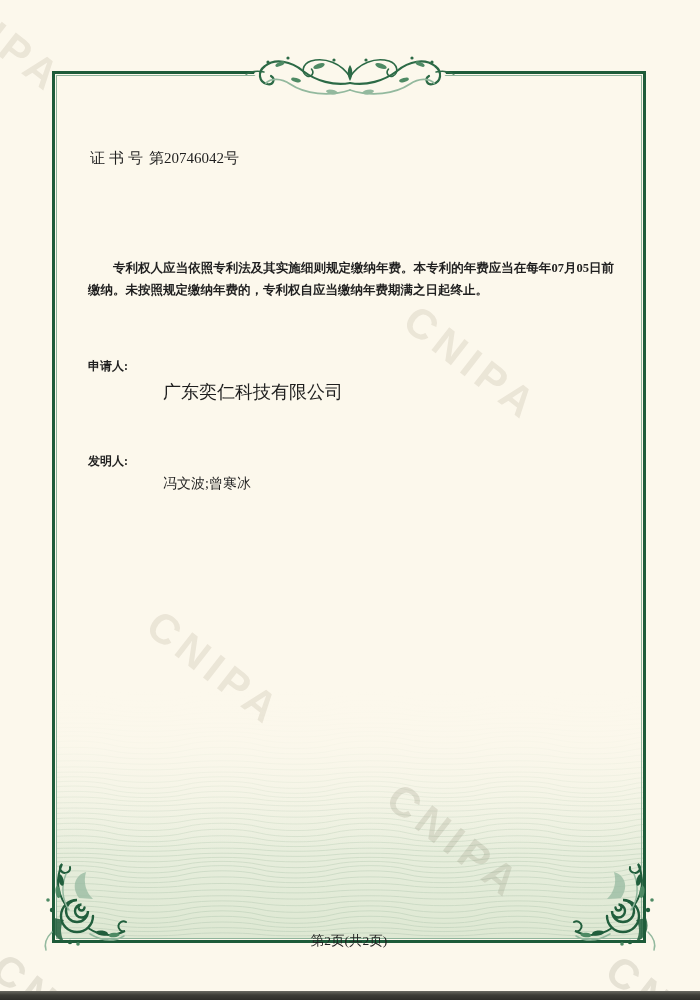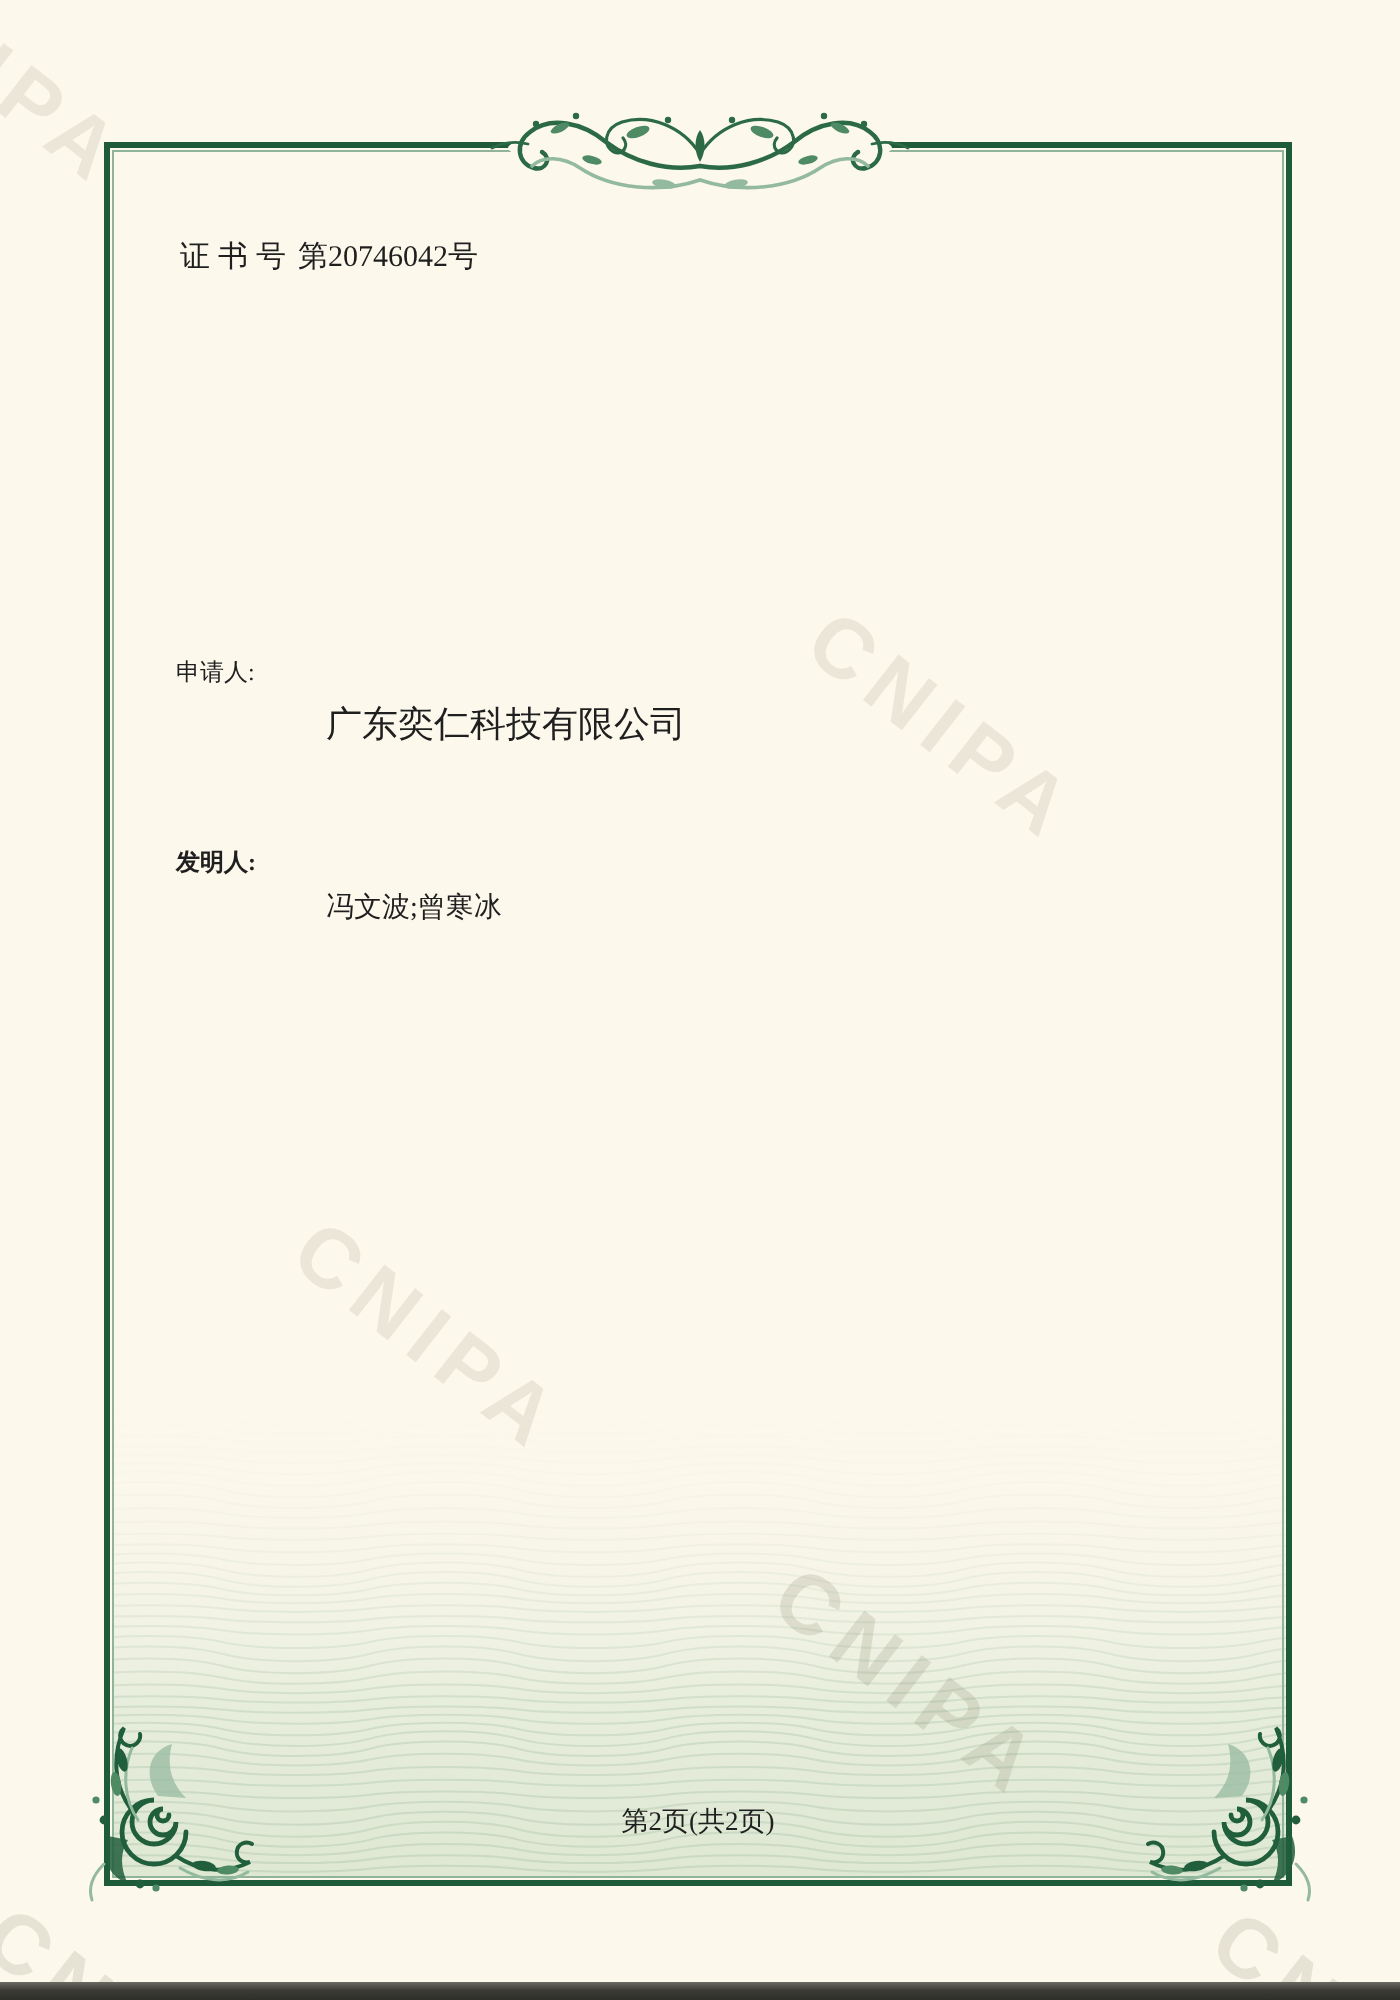--- a/index.html
+++ b/index.html
@@ -38,30 +38,30 @@
     color:rgba(124,112,74,0.13);
     transform:rotate(38deg); transform-origin:left top; white-space:nowrap;
   }
   .wm1{ left:-52px; top:-32px; }
   .wm2{ left:424px; top:296px; }
   .wm3{ left:167px; top:601px; }
   .wm4{ left:407px; top:774px; color:rgba(110,104,82,0.16); }
   .wm5{ left:12px;  top:944px; color:rgba(110,104,82,0.15); }
   .wm6{ left:626px; top:946px; color:rgba(110,104,82,0.15); }
   
-  .txt{ position:absolute; z-index:5; }
+  .txt{ position:absolute; z-index:5;margin-top:30px; }
   .cert-no{ left:90px; top:119px; font-size:15px; }
   .cert-no .lbl{ letter-spacing:4px; margin-right:2px; }
   .body-para{
     left:88px; top:227px; width:526px;
     font-size:12.5px; font-weight:bold; line-height:22px;
     text-align:justify; text-indent:2em;
   }
   .info-heading{ left:95px; top:303px; font-size:12px; font-weight:bold; letter-spacing:0.5px; }
-  .applicant-label{ left:88px; top:328px; font-size:12px; font-weight:normal; }
+  .applicant-label{ left:88px; top:328px; font-size:12px; font-weight:bold; }
   .applicant-value{ left:163px; top:350px; font-size:18px; }
   .inventor-label{ left:88px; top:423px; font-size:12px; font-weight:bold; }
   .inventor-value{ left:163px; top:445px; font-size:14px; }
   .footer-page{
     left:52px; top:902px; width:594px; text-align:center;
     font-size:13.5px; font-weight:normal; z-index:5;
   }
   
   .bottom-edge{
     position:absolute; left:0; top:991px; width:700px; height:9px; z-index:6;
@@ -185,20 +185,21 @@
   <svg class="corner-br" viewBox="0 0 94 98">
     <g transform="translate(94,0) scale(-1,1)">
         <use href="#corner-art"></use>
       </g>
   </svg>
 
   <div class="txt cert-no">
     <span class="lbl">证书号</span><span>第20746042号</span>
   </div>
 
+  <div class="txt body-para">专利权人应当依照专利法及其实施细则规定缴纳年费。本专利的年费应当在每年07月05日前缴纳。未按照规定缴纳年费的，专利权自应当缴纳年费期满之日起终止。</div>
 
 
   <div class="txt applicant-label">申请人:</div>
   <div class="txt applicant-value">广东奕仁科技有限公司</div>
 
   <div class="txt inventor-label">发明人:</div>
   <div class="txt inventor-value">冯文波;曾寒冰</div>
 
   <div class="txt footer-page">第2页(共2页)</div>
 

